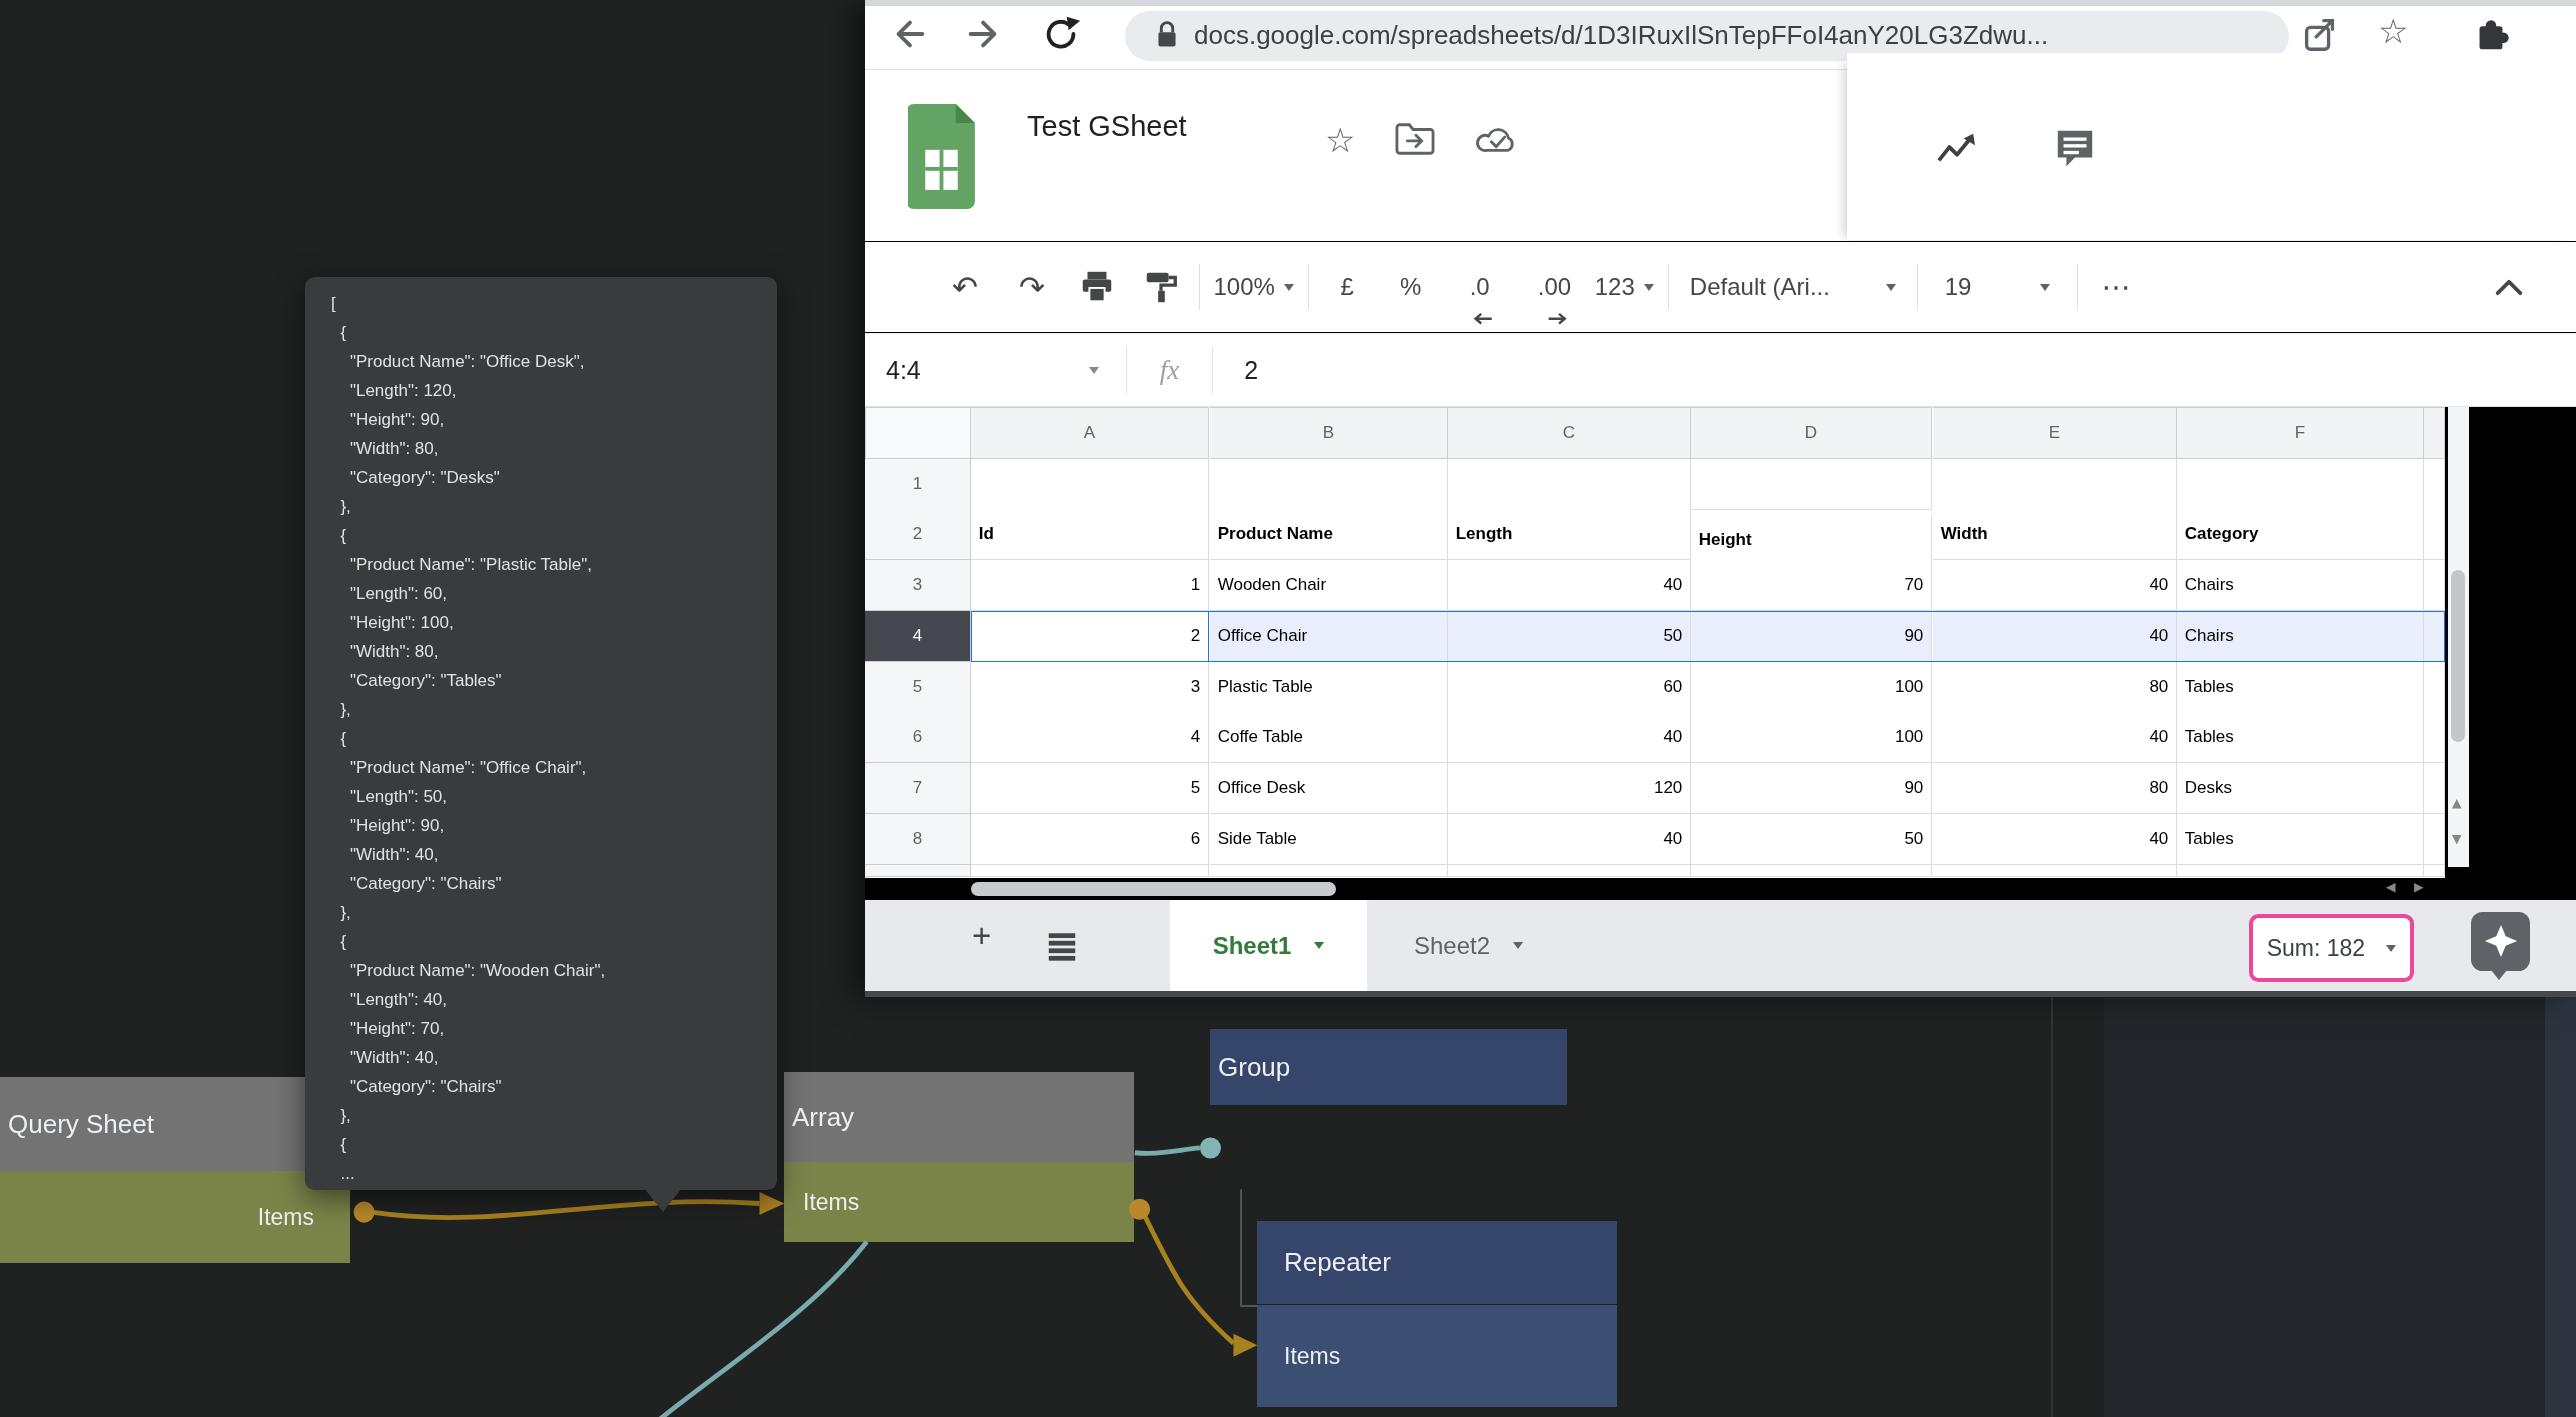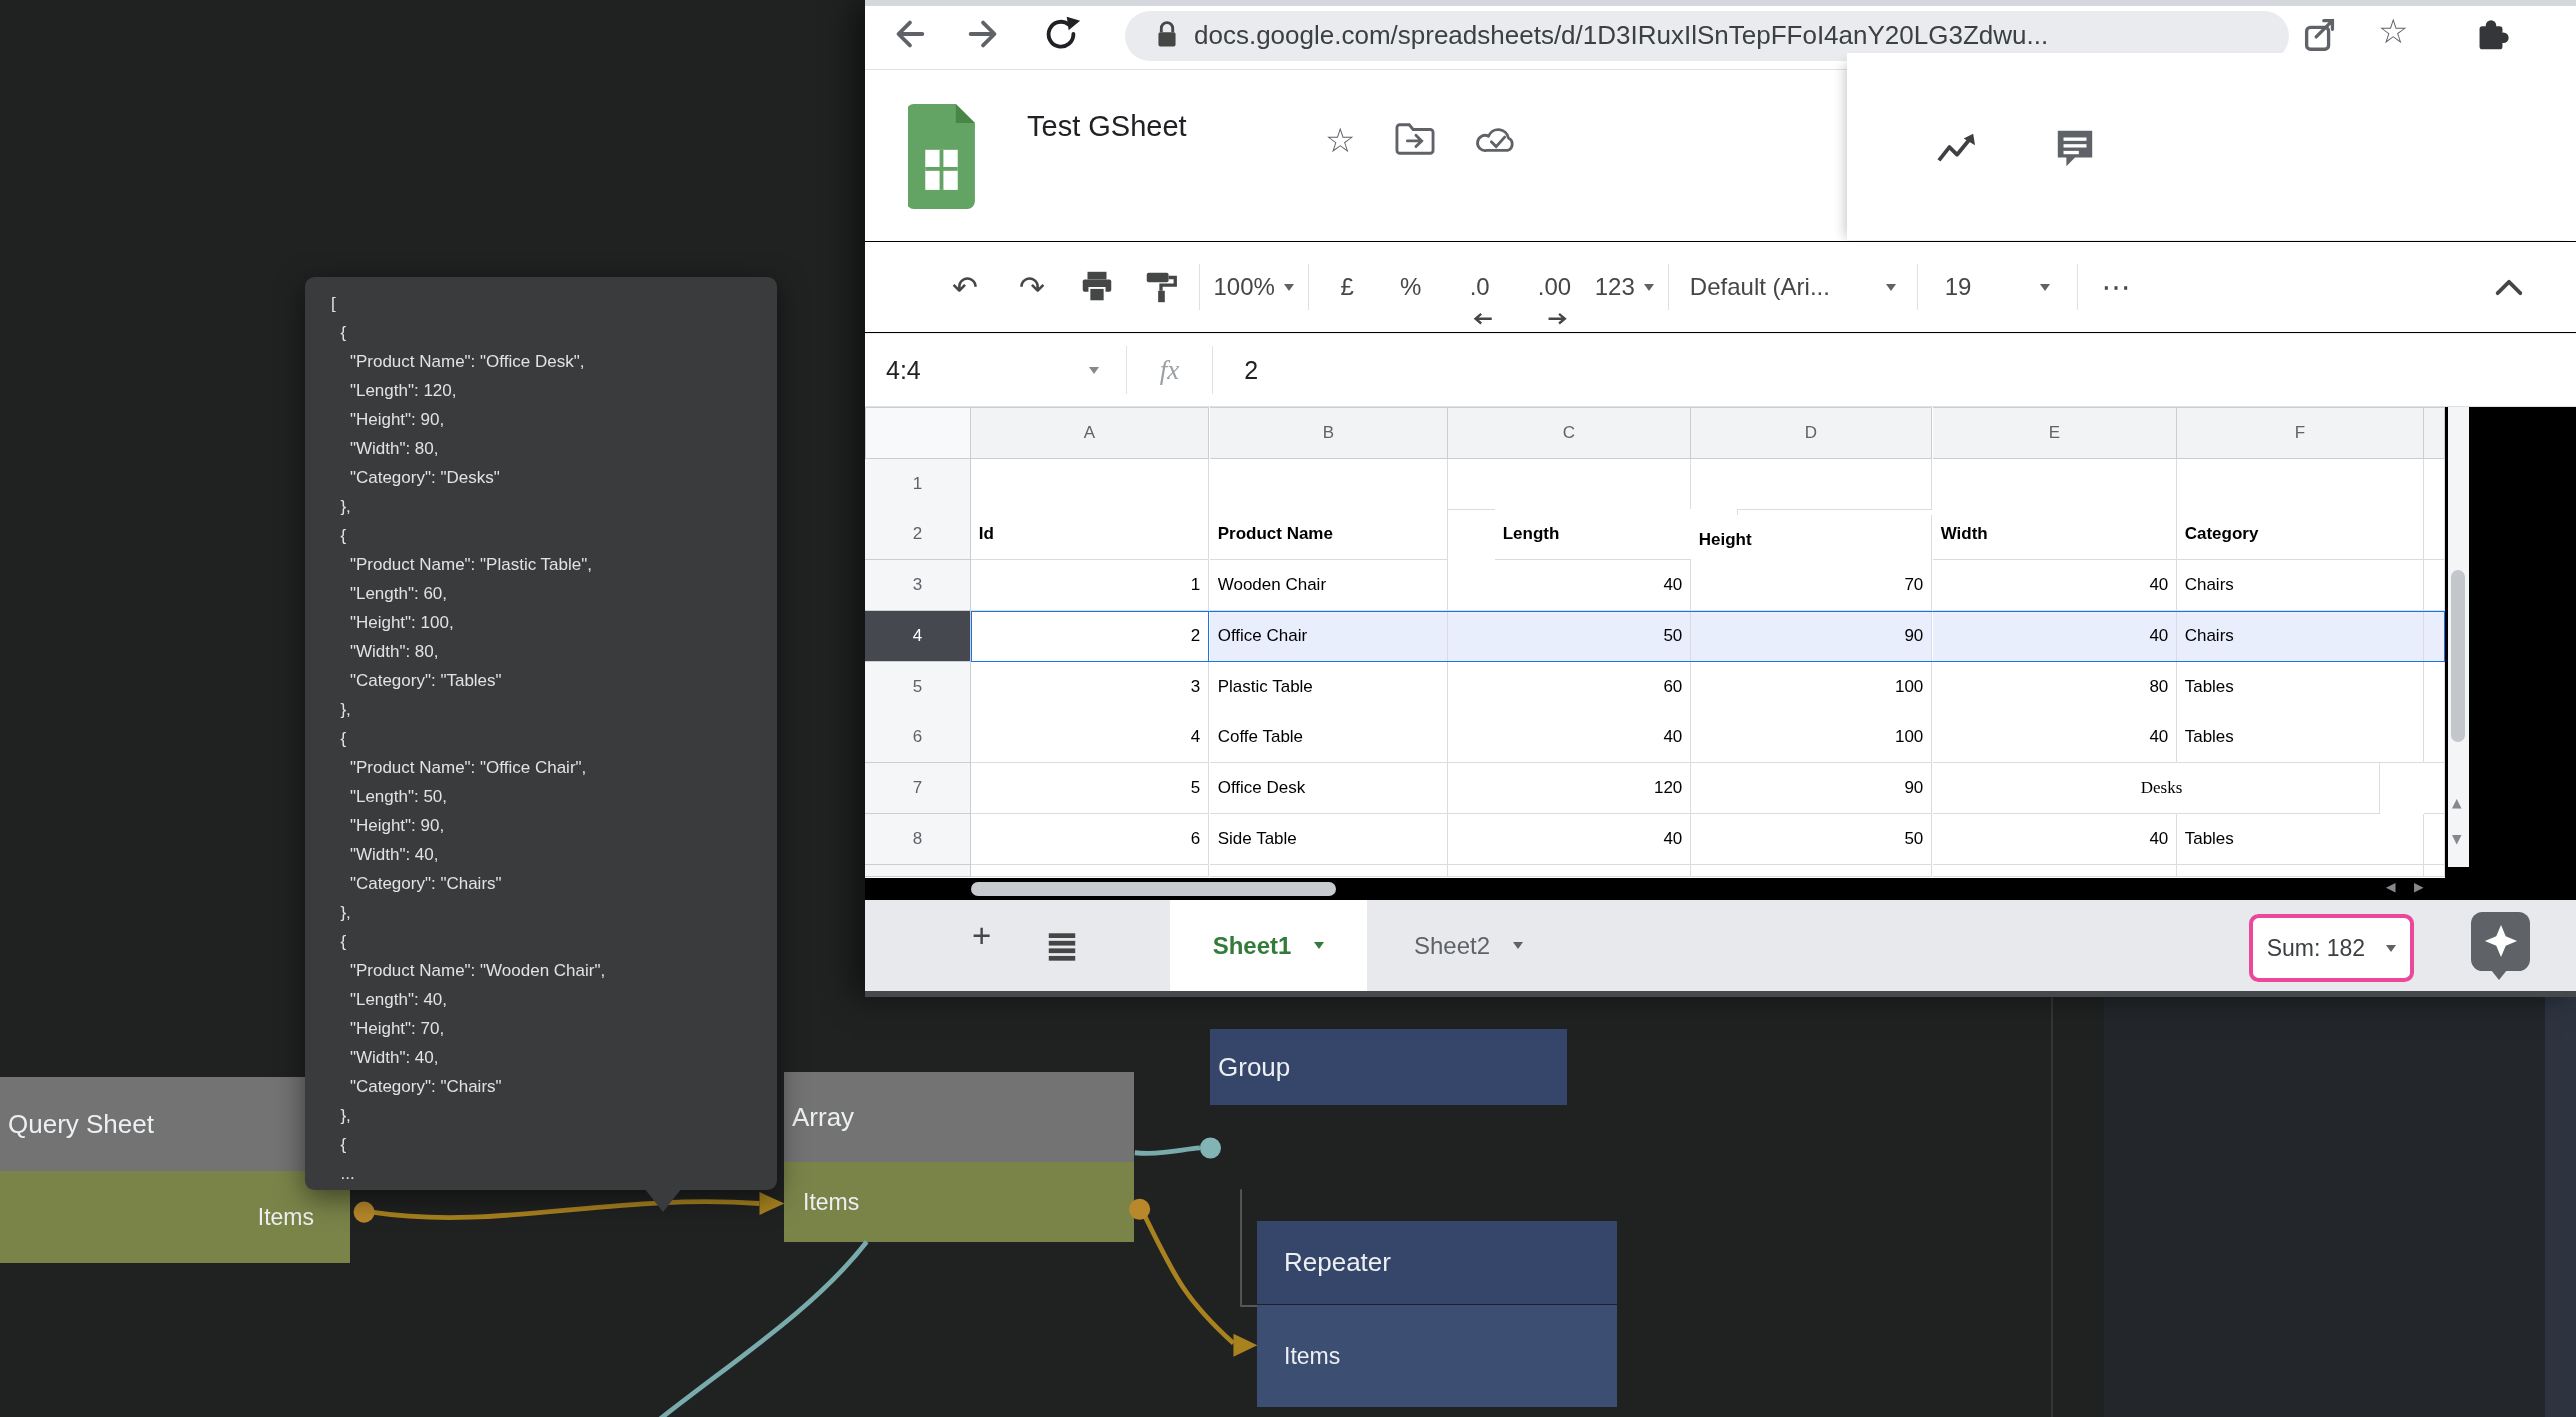--- a/index.html
+++ b/index.html
@@ -342,21 +342,21 @@
         <div class="gcell" style="left: 106px; top: 52px; width: 238px; height: 51px;"></div>
         <div class="gcell" style="left: 345px; top: 52px; width: 238px; height: 51px;"></div>
         <div class="gcell" style="left: 583px; top: 52px; width: 243px; height: 51px;"></div>
         <div class="gcell" style="left: 826px; top: 52px; width: 241px; height: 51px;"></div>
         <div class="gcell" style="left: 1068px; top: 52px; width: 244px; height: 51px;"></div>
         <div class="gcell" style="left: 1312px; top: 52px; width: 247px; height: 51px;"></div>
         <div class="gcell" style="left: 1559px; top: 52px; width: 21px; height: 51px;"></div>
         <div class="grhead" style="left: 0px; top: 102px; width: 106px; height: 51px;">2</div>
         <div class="gcell bold" style="left: 106px; top: 102px; width: 238px; height: 51px;">Id</div>
         <div class="gcell bold" style="left: 345px; top: 102px; width: 238px; height: 51px;">Product Name</div>
-        <div class="gcell bold" style="left: 583px; top: 102px; width: 243px; height: 51px; margin-left: 47px;">Length</div>
+        <div class="gcell bold" style="left: 583px; top: 102px; width: 243px; height: 51px;">Length</div>
         <div class="gcell bold" style="left: 826px; top: 108px; width: 241px; height: 51px;">Height</div>
         <div class="gcell bold" style="left: 1068px; top: 102px; width: 244px; height: 51px;">Width</div>
         <div class="gcell bold" style="left: 1312px; top: 102px; width: 247px; height: 51px;">Category</div>
         <div class="gcell" style="left: 1559px; top: 102px; width: 21px; height: 51px;"></div>
         <div class="grhead" style="left: 0px; top: 153px; width: 106px; height: 51px;">3</div>
         <div class="gcell num" style="left: 106px; top: 153px; width: 238px; height: 51px;">1</div>
         <div class="gcell" style="left: 345px; top: 153px; width: 238px; height: 51px;">Wooden Chair</div>
         <div class="gcell num" style="left: 583px; top: 153px; width: 243px; height: 51px;">40</div>
         <div class="gcell num" style="left: 826px; top: 153px; width: 241px; height: 51px;">70</div>
         <div class="gcell num" style="left: 1068px; top: 153px; width: 244px; height: 51px;">40</div>
@@ -385,21 +385,21 @@
         <div class="gcell num" style="left: 826px; top: 305px; width: 241px; height: 51px;">100</div>
         <div class="gcell num" style="left: 1068px; top: 305px; width: 244px; height: 51px;">40</div>
         <div class="gcell" style="left: 1312px; top: 305px; width: 247px; height: 51px;">Tables</div>
         <div class="gcell" style="left: 1559px; top: 305px; width: 21px; height: 51px;"></div>
         <div class="grhead" style="left: 0px; top: 356px; width: 106px; height: 51px;">7</div>
         <div class="gcell num" style="left: 106px; top: 356px; width: 238px; height: 51px;">5</div>
         <div class="gcell" style="left: 345px; top: 356px; width: 238px; height: 51px;">Office Desk</div>
         <div class="gcell num" style="left: 583px; top: 356px; width: 243px; height: 51px;">120</div>
         <div class="gcell num" style="left: 826px; top: 356px; width: 241px; height: 51px;">90</div>
         <div class="gcell num" style="left: 1068px; top: 356px; width: 244px; height: 51px;">80</div>
-        <div class="gcell" style="left: 1268px; top: 356px; width: 247px; height: 51px; font-family: Liberation Serif, serif;">Desks</div>
+        <div class="gcell" style="left: 1312px; top: 356px; width: 247px; height: 51px;">Desks</div>
         <div class="gcell" style="left: 1559px; top: 356px; width: 21px; height: 51px;"></div>
         <div class="grhead" style="left: 0px; top: 407px; width: 106px; height: 51px;">8</div>
         <div class="gcell num" style="left: 106px; top: 407px; width: 238px; height: 51px;">6</div>
         <div class="gcell" style="left: 345px; top: 407px; width: 238px; height: 51px;">Side Table</div>
         <div class="gcell num" style="left: 583px; top: 407px; width: 243px; height: 51px;">40</div>
         <div class="gcell num" style="left: 826px; top: 407px; width: 241px; height: 51px;">50</div>
         <div class="gcell num" style="left: 1068px; top: 407px; width: 244px; height: 51px;">40</div>
         <div class="gcell" style="left: 1312px; top: 407px; width: 247px; height: 51px;">Tables</div>
         <div class="gcell" style="left: 1559px; top: 407px; width: 21px; height: 51px;"></div>
         <div class="grhead" style="left: 0px; top: 458px; width: 106px; height: 11.5px;"></div>

